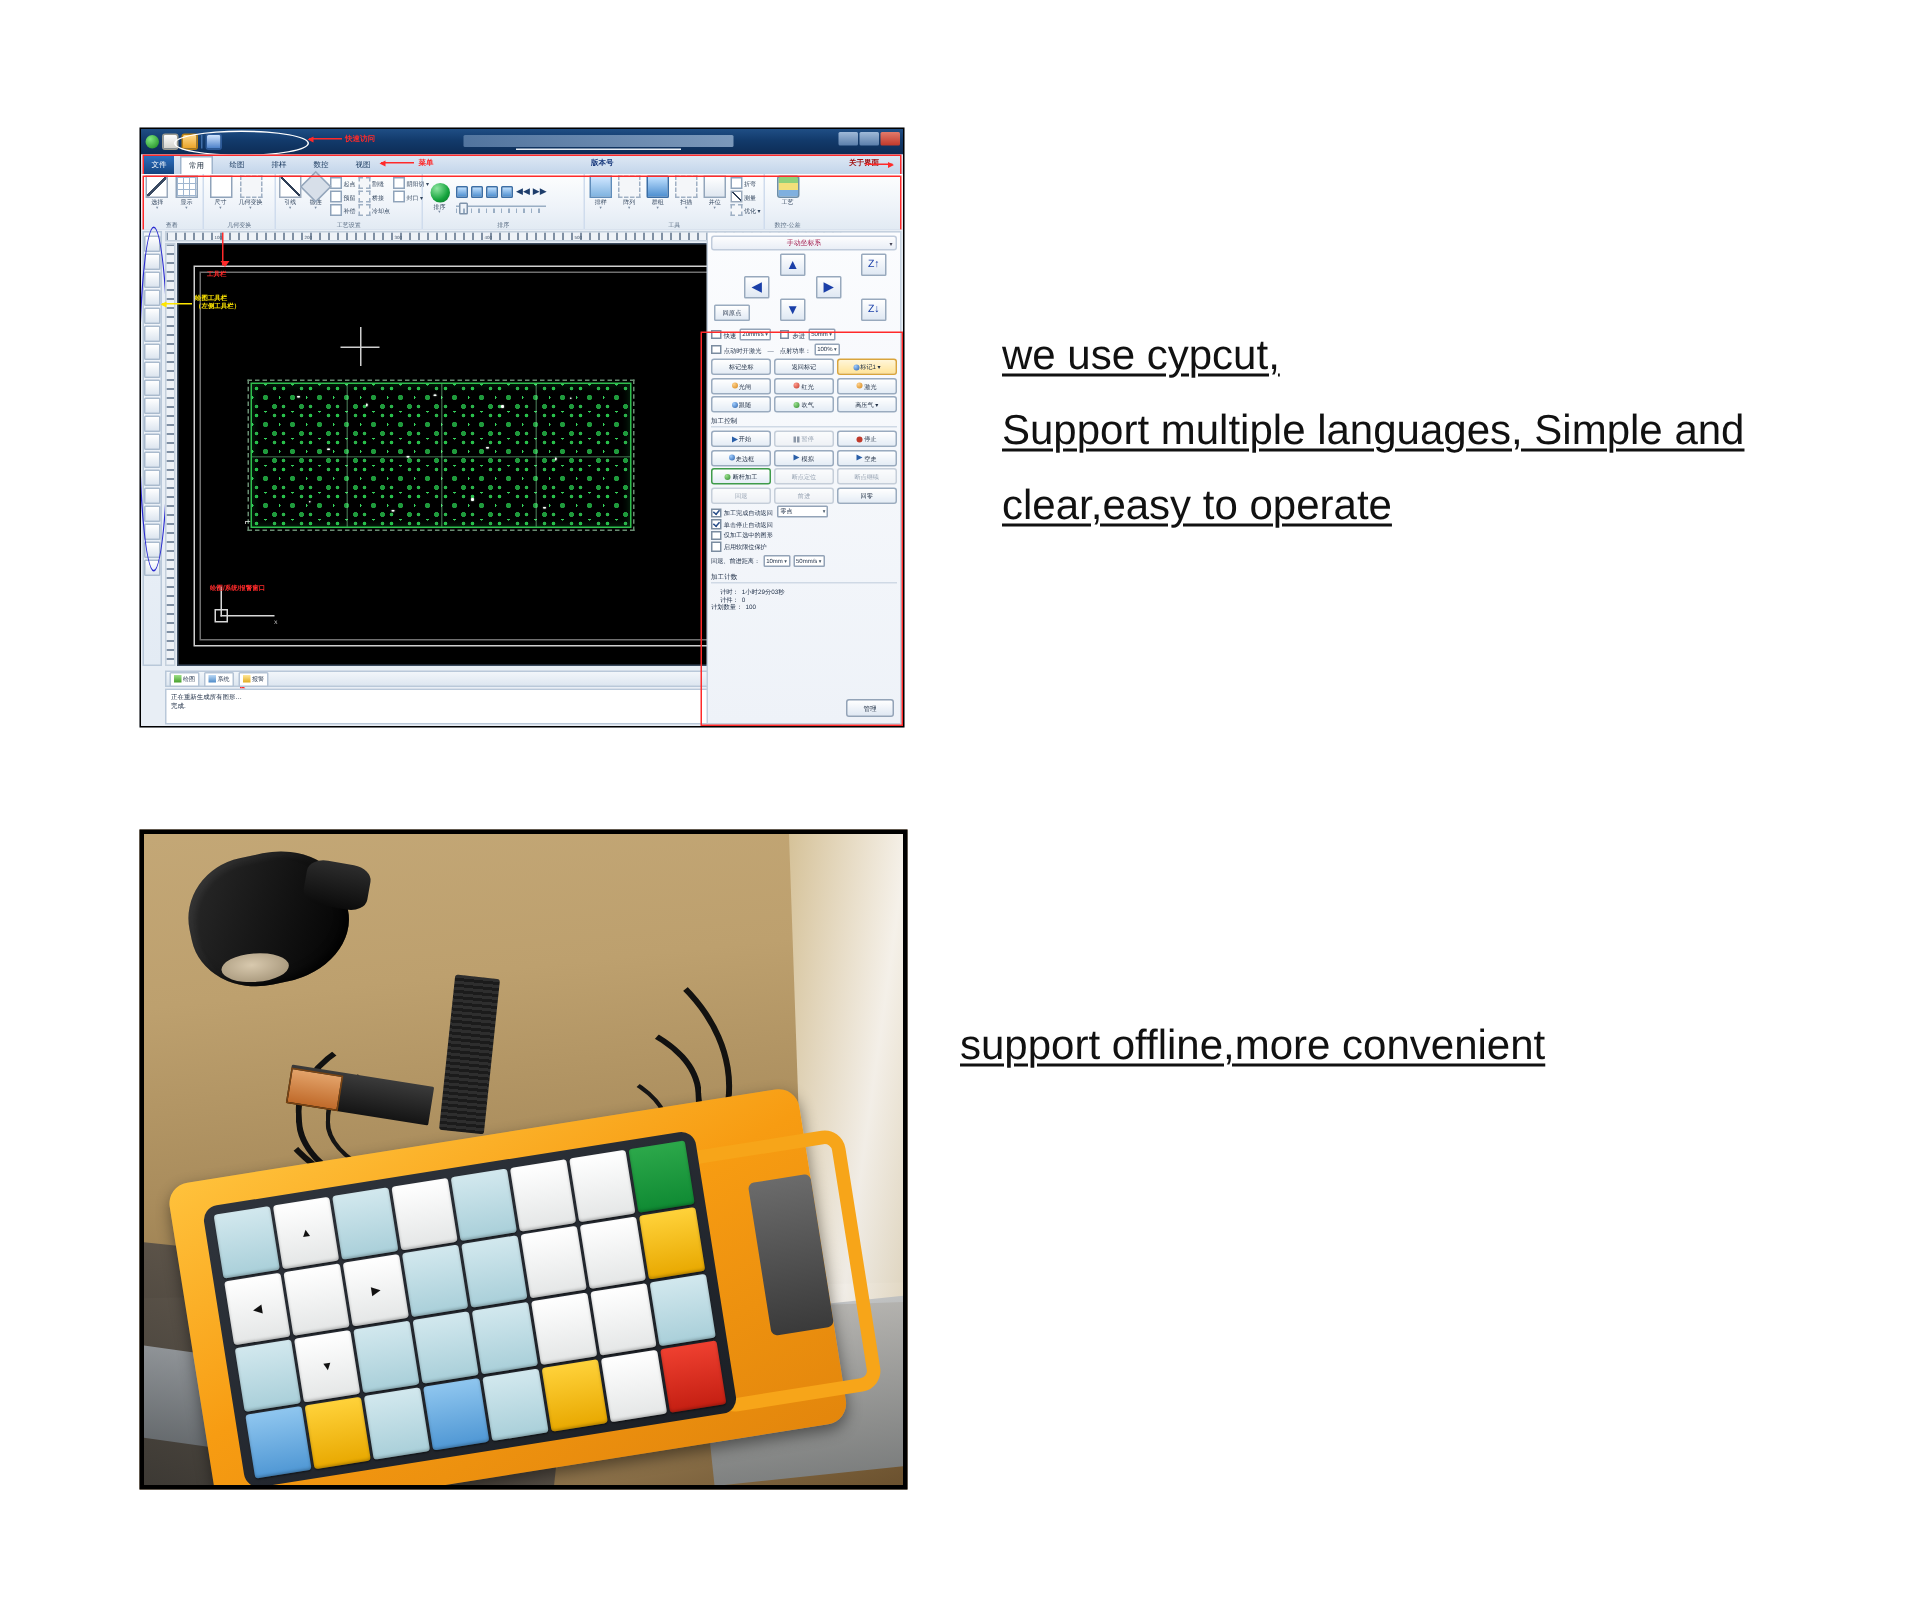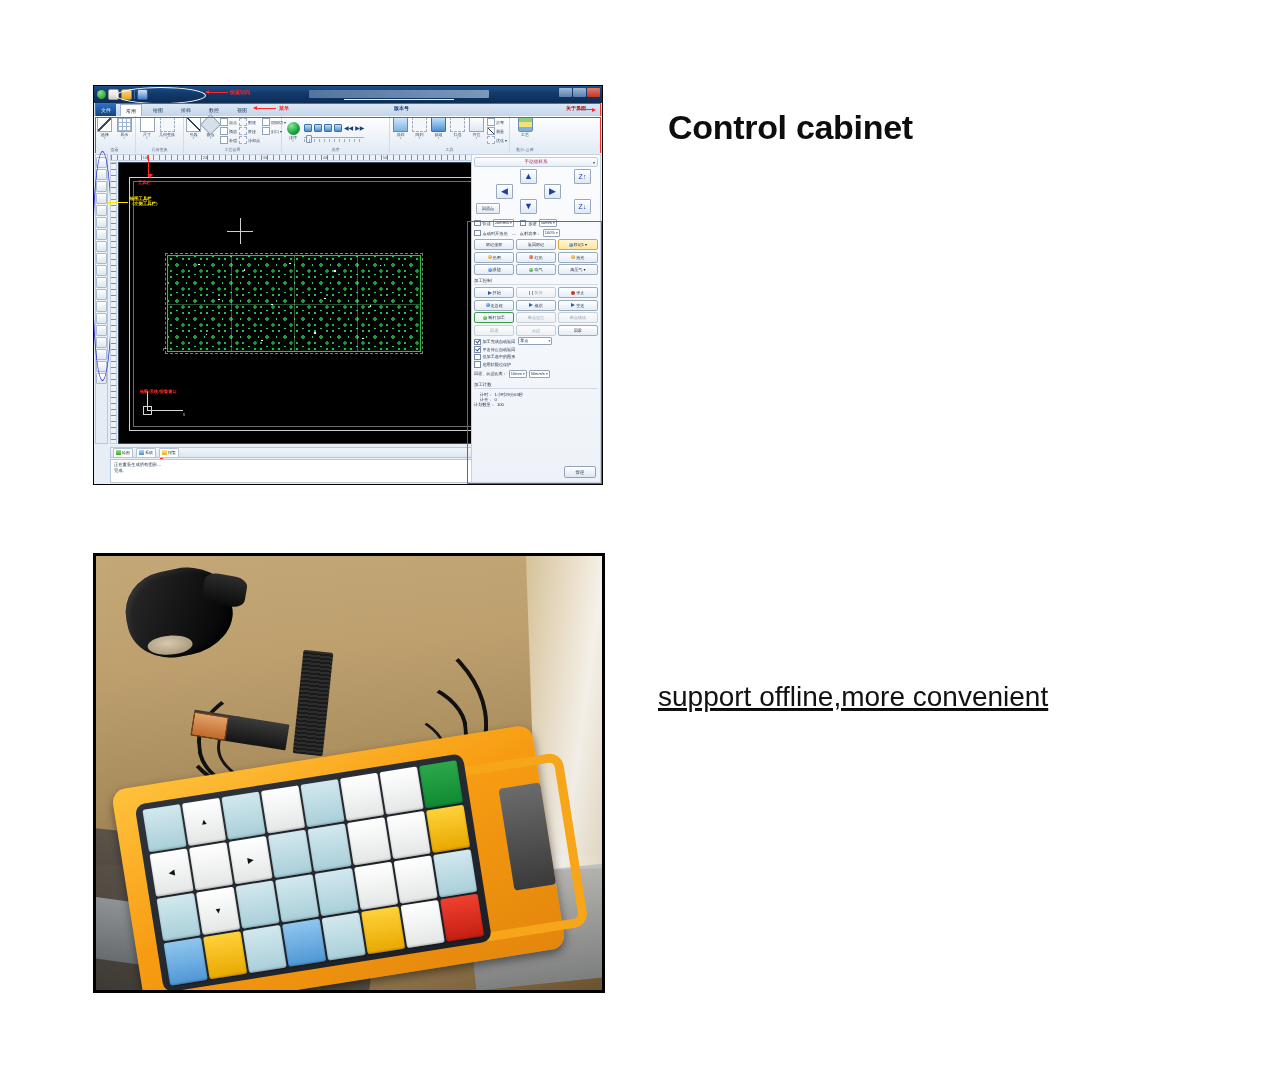--- a/index.html
+++ b/index.html
@@ -31,21 +31,21 @@
     font-size:34px;line-height:1.05;white-space:nowrap;
   }
   .body-line{
     font-size:28px;color:#111;line-height:1.78;
     text-decoration:underline;text-underline-offset:3px;
     text-decoration-thickness:2px;white-space:nowrap;
   }
   #cc-head{left:668px;top:110px;}
   #cc-body{left:668px;top:212px;}
   #dsp-head{left:658px;top:572px;}
-  #dsp-body{left:658px;top:672px;text-decoration:underline;}
+  #dsp-body{left:640px;top:672px;}
 
   
   .cyp{position:absolute;inset:0;font-size:4px;color:#1a2a4a;}
 
   
   .cyp-title{
     position:absolute;left:0;top:0;width:100%;height:17px;
     background:linear-gradient(#1f4e85,#123a6b 45%,#0d2c55);
   }
   .cyp-title .qat{
@@ -1017,23 +1017,23 @@
           <span class="key k-bl"></span>
           <span class="key k-cy"></span>
           <span class="key k-ye"></span>
           <span class="key k-wh"></span>
           <span class="key k-rd"></span>
         </div>
       </div>
     </div>
   </div>
 
-  <div class="txt-block" id="cc-head">
-    <div class="hd">Control cabinet</div>
-  </div>
   <div class="txt-block" id="cc-body">
+    <div class="body-line">we use cypcut,</div>
+    <div class="body-line">Support multiple languages, Simple and</div>
+    <div class="body-line">clear,easy to operate</div>
   </div>
 
   <div class="txt-block" id="dsp-body">
     <div class="body-line">support offline,more convenient</div>
   </div>
 
 </div>
 
 </body></html>

